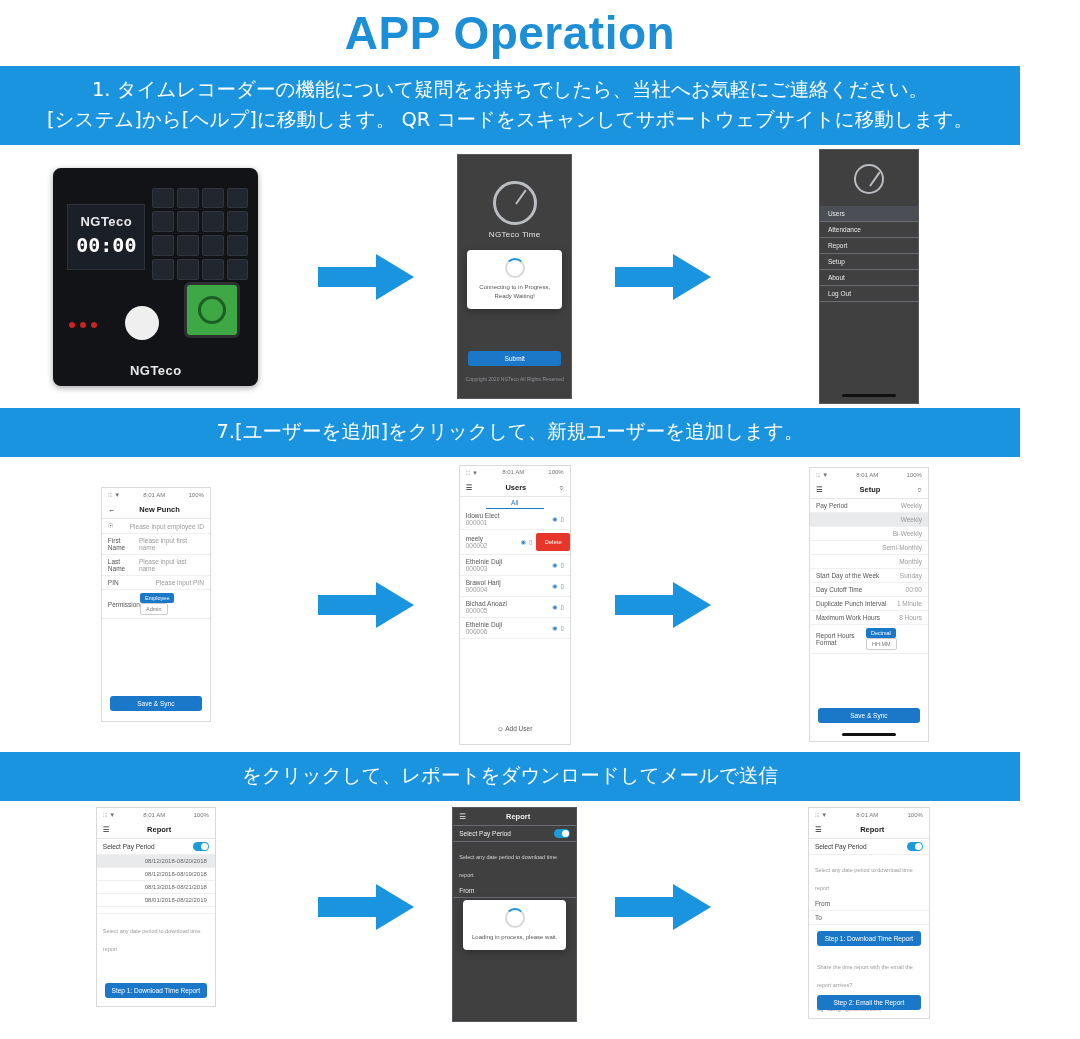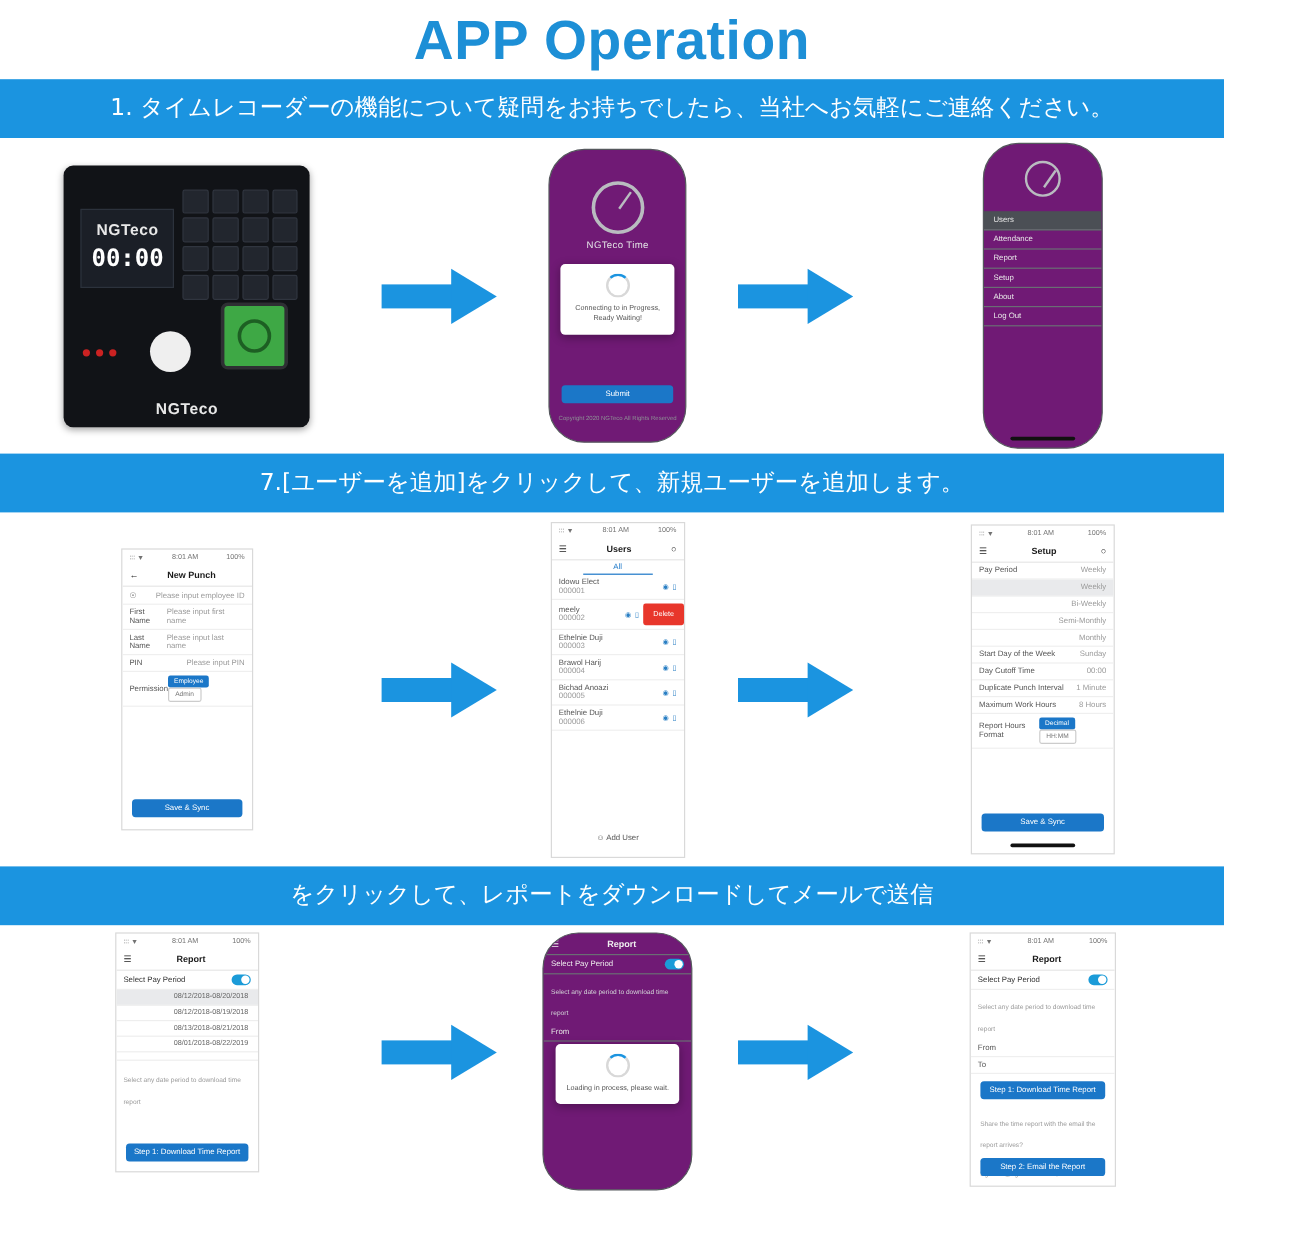--- a/index.html
+++ b/index.html
@@ -149,21 +149,21 @@
     font-size: 13px; font-weight: bold; letter-spacing: .5px;
   }
 
   
   .phone {
     position: relative;
     background: #ffffff;
     border: 1px solid #d9d9d9;
     overflow: hidden;
   }
-  .phone.dark { background: #701a75; border-color: #55585d; border-radius: 30px; }
+  .phone.dark { background: #404040; border-color: #55585d; }
   .statusbar {
     height: 13px;
     display: flex; align-items: center; justify-content: space-between;
     padding: 0 6px;
     font-size: 6px; color: #444;
   }
   .statusbar .sbl, .statusbar .sbc, .statusbar .sbr { opacity: .75; }
   .appbar {
     height: 18px;
     display: flex; align-items: center; justify-content: space-between;
@@ -254,20 +254,21 @@
 </style>
 </head>
 <body>
 
 <div id="page">
 
   <div class="title">APP Operation</div>
 
   <div class="bar">
     <span class="line">1. タイムレコーダーの機能について疑問をお持ちでしたら、当社へお気軽にご連絡ください。</span>
+    <span class="line">[システム]から[ヘルプ]に移動します。 QR コードをスキャンしてサポートウェブサイトに移動します。</span>
   </div>
 
   <div class="row" style="height:263px;">
 
     <div class="cell" style="width:330px;">
       <div class="device">
         <div class="screen">
           <div class="logo">NGTeco</div>
           <div class="clock">00:00</div>
         </div>

